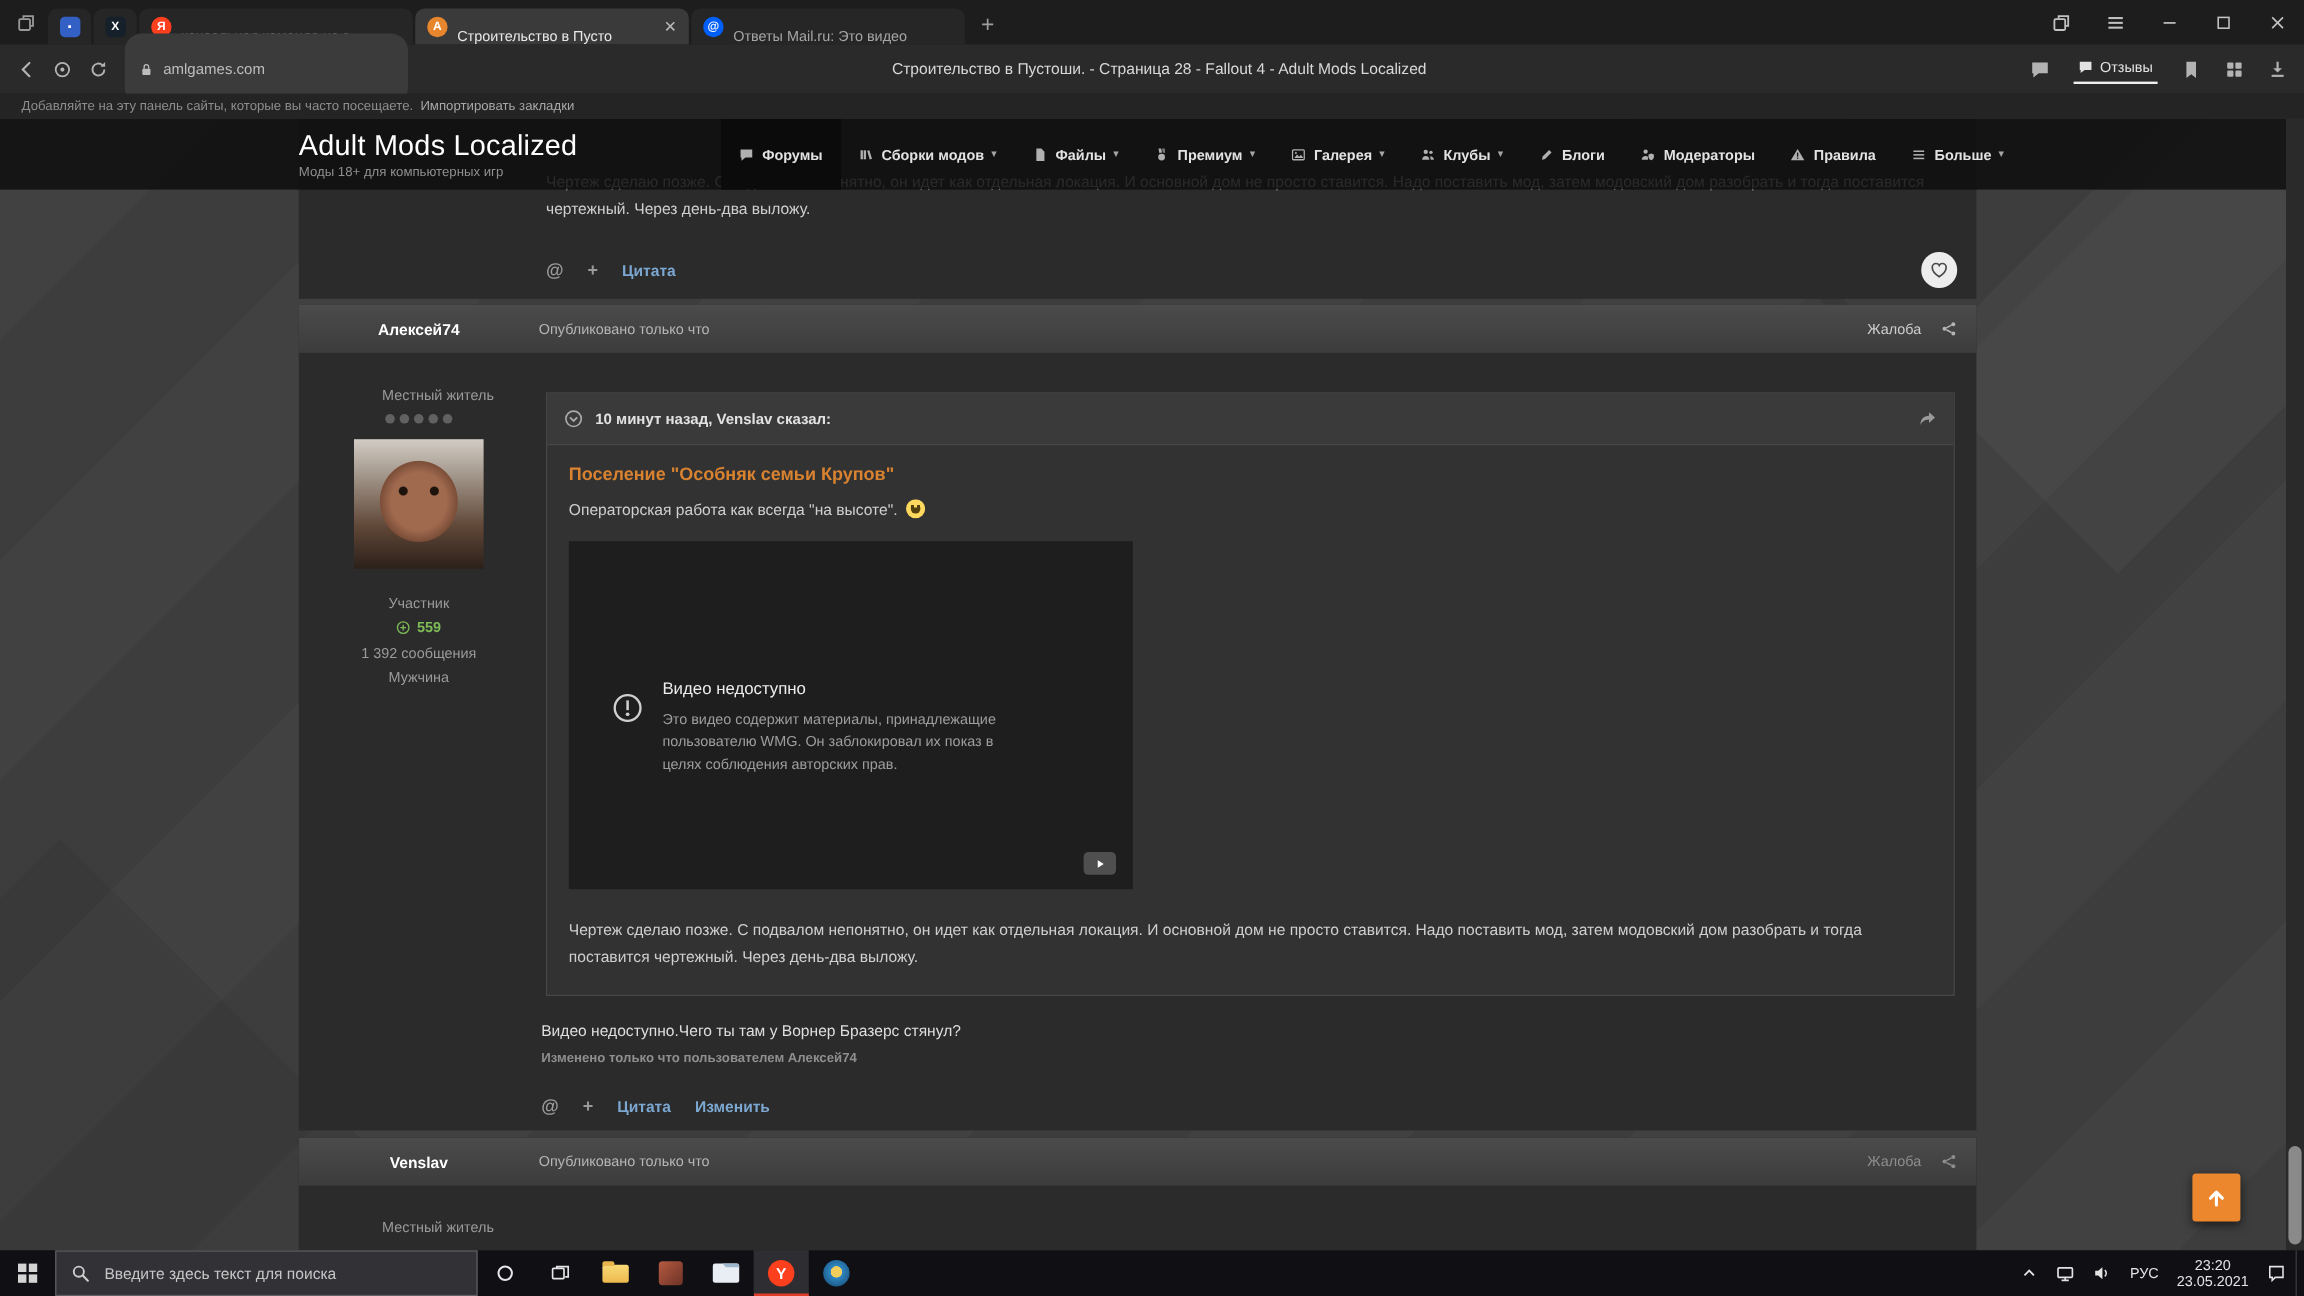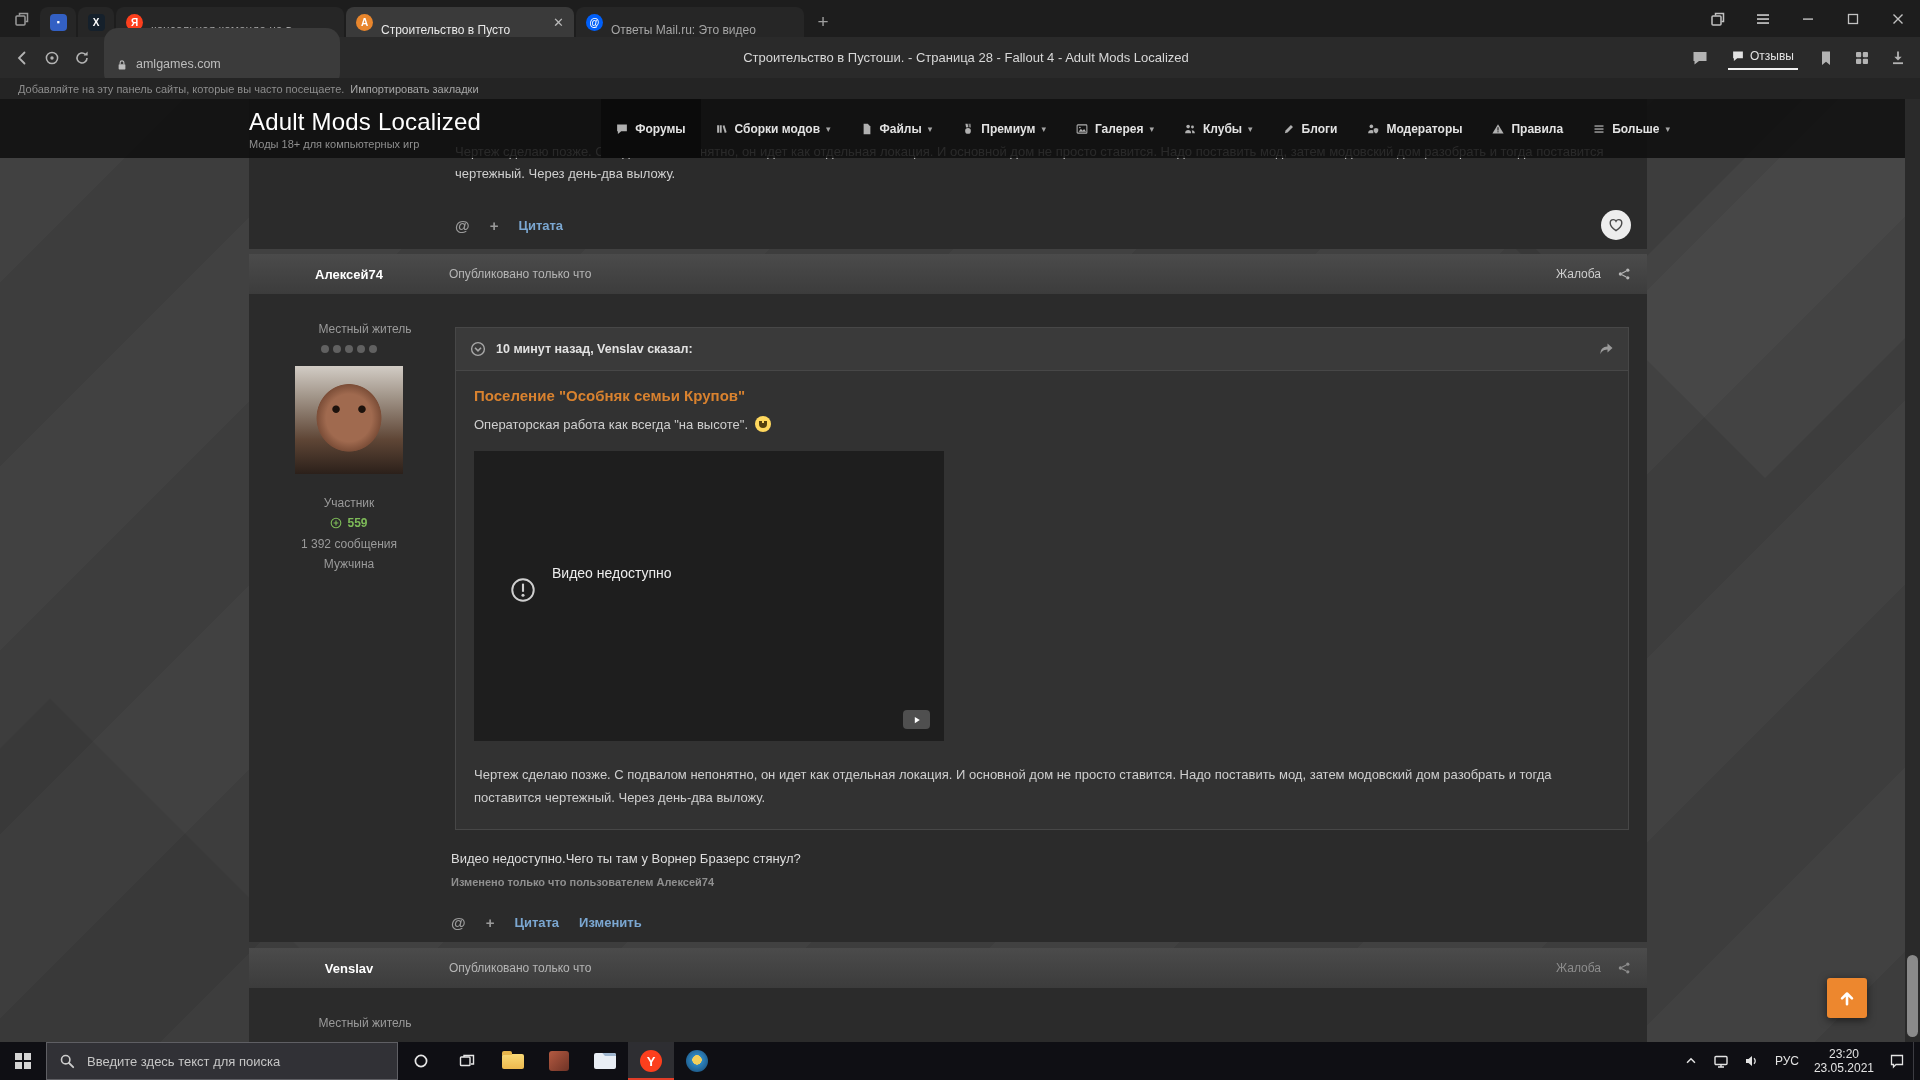--- a/index.html
+++ b/index.html
@@ -26,21 +26,21 @@
     font-size:10px;font-weight:bold;color:#fff;flex:none;}
   .fav-sq{border-radius:4px;}
   .newtab-btn{width:34px;height:30px;display:flex;align-items:center;justify-content:center;color:#9e9e9e;font-size:19px;}
   .win-controls{margin-left:auto;display:flex;align-self:stretch;}
   .winbtn{width:45px;display:flex;align-items:center;justify-content:center;color:#c2c2c2;}
 
   
   .navbar{position:absolute;top:37px;left:0;right:0;height:41px;background:#2a2a2a;
     display:flex;align-items:center;padding:0 14px;gap:14px;}
   .nav-ico{color:#b3b3b3;}
-  .addressbar{width:212px;height:27px;background:#3b3b3b;border-radius:14px;display:flex;align-items:flex-end;
+  .addressbar{width:212px;height:27px;background:#3b3b3b;border-radius:14px;display:flex;align-items:center;
     gap:8px;padding:16px 12px;color:#bdbdbd;font-size:12.5px;}
   .nb-title{position:absolute;left:312px;right:300px;text-align:center;color:#d8d8d8;font-size:13px;pointer-events:none;}
   .nb-right{margin-left:auto;display:flex;align-items:center;gap:20px;color:#b3b3b3;}
   .reviews{display:flex;align-items:center;gap:6px;font-size:12px;color:#e2e2e2;
     border-bottom:2px solid #f0f0f0;padding:3px 4px 5px;justify-content:center;}
 
   
   .bookmarksbar{position:absolute;top:78px;left:0;right:0;height:21px;background:#242424;
     display:flex;align-items:center;gap:6px;padding:0 18px;font-size:11px;color:#8d8d8d;}
   .bm-import{color:#a7a7a7;}
@@ -407,20 +407,21 @@
                   <div class="vb-inner">
                     <span class="ico ico26 vb-alert">
                         <svg viewBox="0 0 16 16" fill="currentColor">
                           <circle cx="8" cy="8" r="6.6" fill="none" stroke="currentColor" stroke-width="1.2"></circle>
                           <rect x="7.35" y="4.1" width="1.3" height="5"></rect>
                           <circle cx="8" cy="11.2" r=".95"></circle>
                         </svg>
                       </span>
                     <div>
                       <div class="vb-title">Видео недоступно</div>
+                      <div class="vb-msg">Это видео содержит материалы, принадлежащие пользователю WMG. Он заблокировал их показ в целях соблюдения авторских прав.</div>
                     </div>
                   </div>
                   <div class="vb-logo">
                     <span class="ico ico10">
                         <svg viewBox="0 0 16 16" fill="currentColor">
                           <path d="M4.5 3l8 5-8 5z"></path>
                         </svg>
                       </span>
                   </div>
                 </div>

